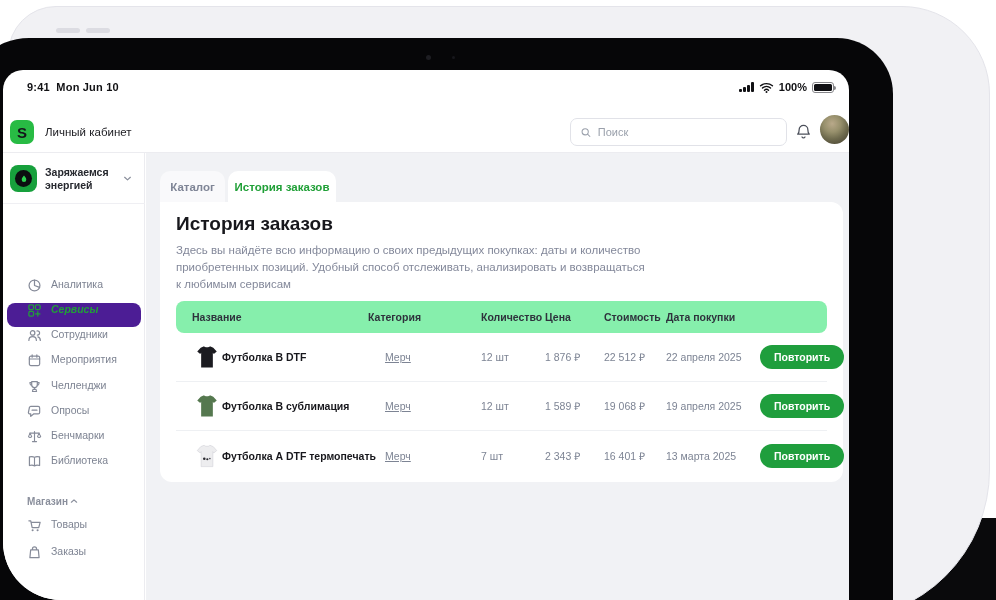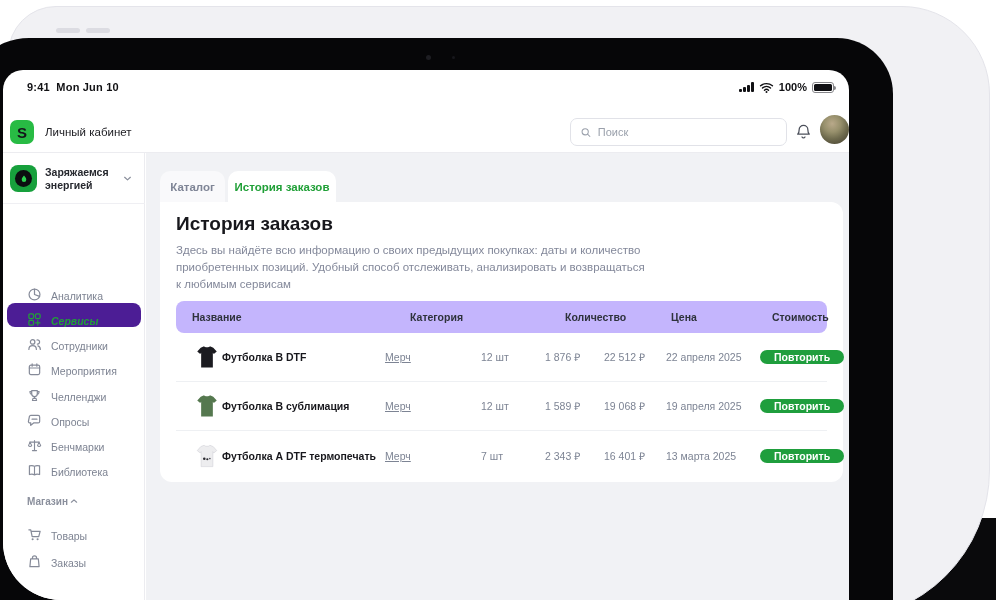--- a/index.html
+++ b/index.html
@@ -55,21 +55,21 @@
   .sidebar { position:absolute; left:0; top:83px; width:142px; height:447px; background:#fff; border-right:1px solid #ececf0; }
   .org { position:absolute; left:0; top:12px; width:142px; height:34px; }
   .org-icon { position:absolute; left:7px; top:0; width:27px; height:27px; border-radius:8px;
     background:#17a03c; display:flex; align-items:center; justify-content:center; }
   .org-icon .dot { width:17px; height:17px; border-radius:50%; background:#0c0d10;
     display:flex; align-items:center; justify-content:center; }
   .org-name { position:absolute; left:42px; top:1px; font-size:10.5px; font-weight:700; color:#26282e; line-height:13px; }
   .org-chevron { position:absolute; left:118px; top:6px; color:#8a8f9c; }
   .side-divider { position:absolute; left:0; top:50px; width:142px; height:1px; background:#efeff3; }
   .nav-item { position:absolute; left:4px; width:134px; height:24px; border-radius:8px;
-    display:flex; align-items:flex-end; gap:9px; padding:0 0 0 20px;
+    display:flex; align-items:flex-start; gap:9px; padding:0 0 0 20px;
     color:#7d8392; font-size:10.5px; font-weight:500; }
   .nav-item svg { flex:0 0 auto; color:#868b99; }
   .nav-item.active { background:#4c1d95; color:#21A038; font-weight:700;font-style:italic; }
   .nav-item.active svg { color:#21A038; }
   .section-row { position:absolute; left:4px; width:134px; height:18px; display:flex;
     align-items:center; padding:0 12px 0 20px;
     color:#8a8f9c; font-size:10px; font-weight:700; }
 
   
   .main { position:absolute; left:143px; top:83px; width:703px; height:447px; background:#f1f2f5; }
@@ -79,28 +79,28 @@
   .tab-active { left:82px; width:108px; background:#ffffff; color:#21A038; }
   .card { position:absolute; left:14px; top:49px; width:683px; height:280px; background:#fff;
     border-radius:0 12px 12px 12px; }
   .card-title { position:absolute; left:16px; top:11px; font-size:19px; font-weight:700; color:#17171c; }
   .card-desc { position:absolute; left:16px; top:40px; width:470px; font-size:11.5px; color:#83889a; line-height:17px; }
   .card-desc span { display:block; }
 
   
   .tbl { position:absolute; left:16px; top:99px; width:651px; }
   .tbl-grid { display:grid; grid-template-columns:176px 113px 64px 59px 62px 94px 1fr; align-items:center; }
-  .tbl-head { height:32px; background:#c4b5fd; border-radius:8px; padding:0 16px;
-    font-size:10.5px; font-weight:700; color:#2e323c;gap:42px; }
+  .tbl-head { height:32px; background:#86efac; border-radius:8px; padding:0 16px;
+    font-size:10.5px; font-weight:700; color:#2e323c; }
   .tbl-row { height:49px; padding:0 16px; border-bottom:1px solid #eef0f3; font-size:10.5px; color:#7d8494; }
   .tbl-row:last-child { border-bottom:none; }
   .cell-name { display:flex; align-items:center; gap:0; color:#17171c; font-weight:700; font-size:10.5px; white-space:nowrap; }
   .thumb { width:30px; height:30px; display:flex; align-items:center; justify-content:center; flex:0 0 auto; }
   .cell-cat { padding-left:17px;text-decoration:underline; }
-  .repeat-btn { justify-self:end; height:14px; padding:0 14px; border:none; border-radius:13px;
+  .repeat-btn { justify-self:end; height:24px; padding:0 14px; border:none; border-radius:13px;
     background:#1f9e3d; color:#fff; font-size:10.5px; font-weight:600;
     font-family:"Liberation Sans", sans-serif; display:flex; align-items:center; cursor:pointer; }
 
   .shirt-1 { fill:#1b1b20; } .shirt-2 { fill:#55784f; }
   .shirt-3 { fill:#ededef; stroke:#d3d3da; stroke-width:.6; }
 </style>
 </head>
 <body>
 
 <div class="stage">

